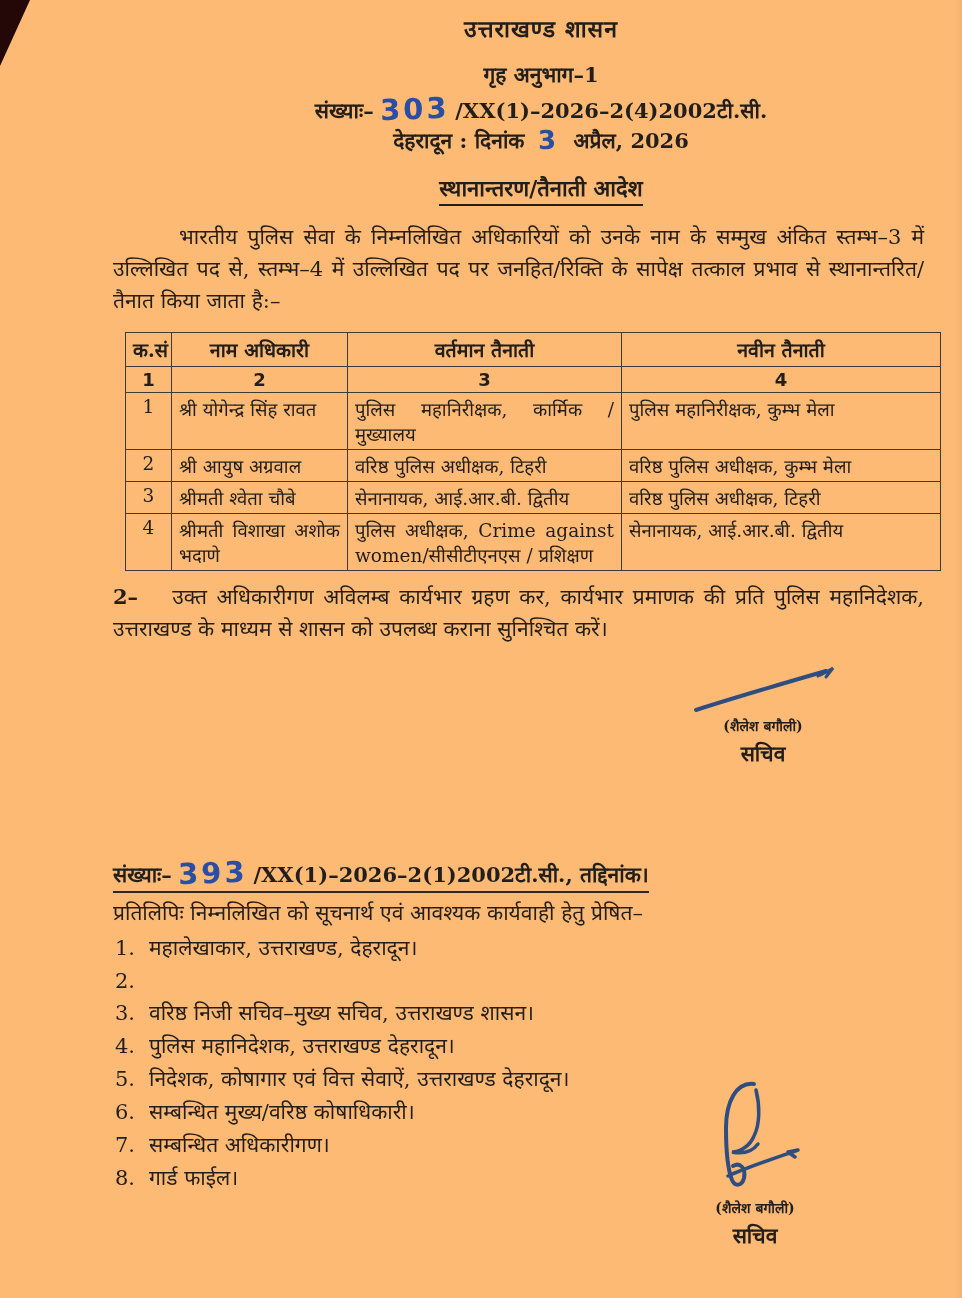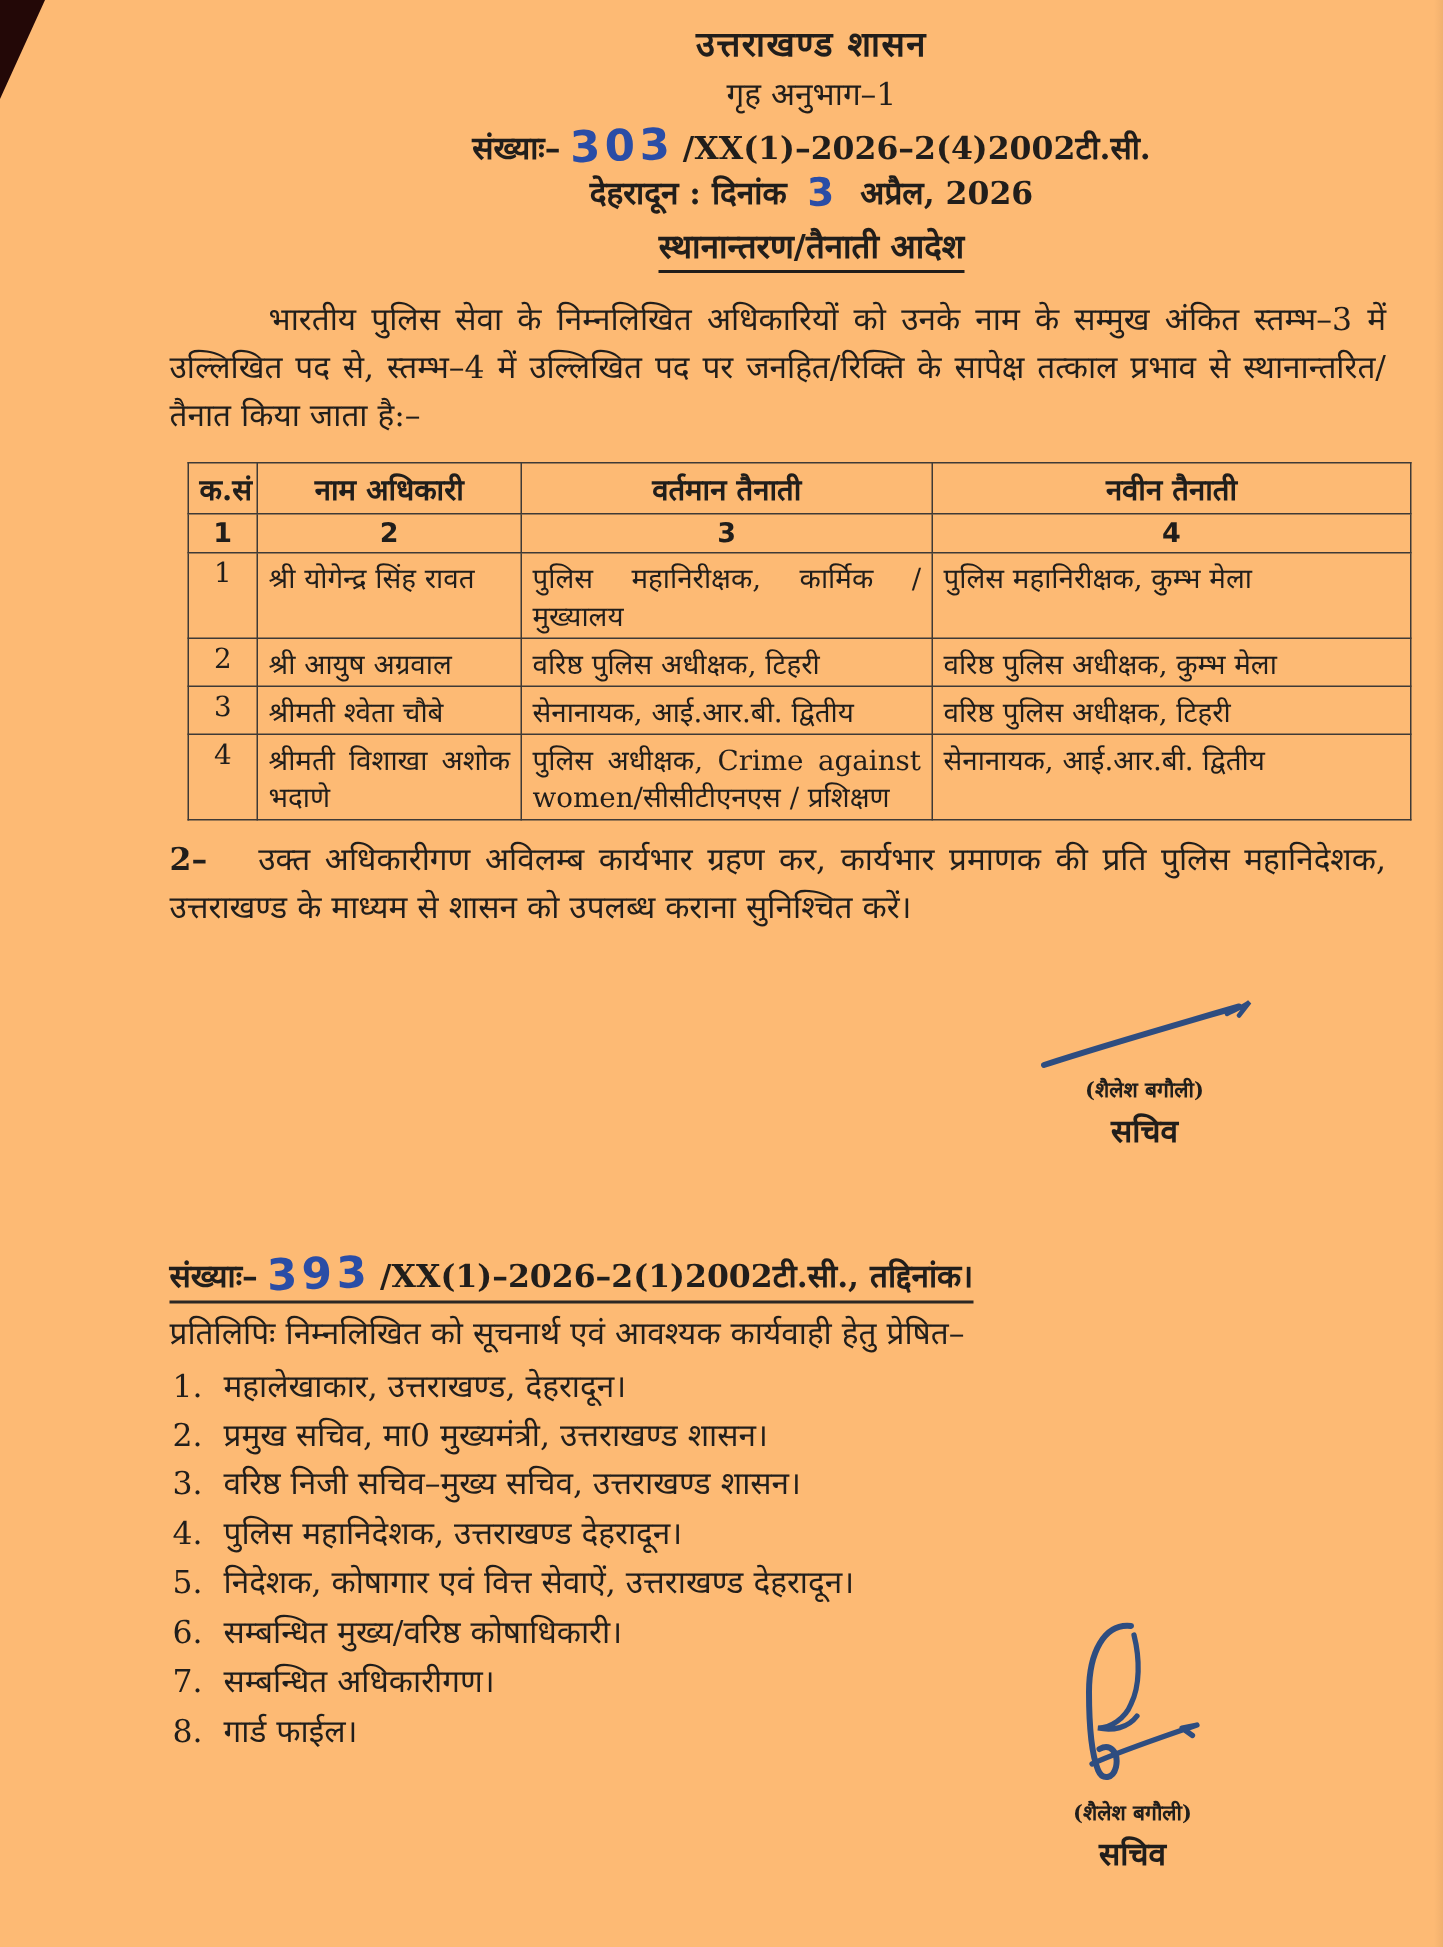--- a/index.html
+++ b/index.html
@@ -16,32 +16,32 @@
     background:#230807;
     clip-path:polygon(0 0, 100% 0, 0 100%);
   }
   .faint-edge {
     position:absolute; right:0; top:0; width:6px; height:100%;
     background:linear-gradient(to left, rgba(0,0,0,0.05), rgba(0,0,0,0));
   }
 
   .header { padding-top:12px; padding-left:120px; text-align:center; }
   .org   { font-size:23px; font-weight:bold; letter-spacing:1px; }
-  .dept  { font-size:21px; font-weight:normal; margin-top:4px; }
+  .dept  { font-size:21px; font-weight:bold; margin-top:16px; }
   .numline { font-size:21px; font-weight:bold; margin-top:6px; }
   .dateline{ font-size:21px; font-weight:bold; margin-top:2px; }
   .hand {
     font-family:"DejaVu Sans","Liberation Sans",sans-serif;
     color:#2a4da6; font-size:29px; font-weight:bold; letter-spacing:3px;
     display:inline-block; transform:rotate(-2deg) translateY(1px);
     padding:0 6px; line-height:1;
   }
   .hand.small { font-size:26px; padding:0 14px; }
   .title {
-    display:inline-block; margin-top:6px;
+    display:inline-block; margin-top:18px;
     font-size:22px; font-weight:bold;
     border-bottom:2px solid #211e1b; padding-bottom:2px;
   }
 
   .para {
     margin:16px 38px 0 113px;
     font-size:21px; line-height:1.52; text-align:justify;
   }
   .para.first { text-indent:66px; }
 
@@ -157,21 +157,20 @@
   <div class="copy-section">
     <div class="copy-numline"><span>संख्याः–</span><span class="hand">393</span><span>/XX(1)–2026–2(1)2002टी.सी., तद्दिनांक।</span></div>
     <div class="copy-lead">प्रतिलिपिः निम्नलिखित को सूचनार्थ एवं आवश्यक कार्यवाही हेतु प्रेषित–</div>
     <div class="copy-list">
       <div class="li">
           <span class="n">1.</span>
           <span>महालेखाकार, उत्तराखण्ड, देहरादून।</span>
         </div>
       <div class="li">
           <span class="n">2.</span>
-          <span>प्रमुख सचिव, मा0 मुख्यमंत्री, उत्तराखण्ड शासन।</span>
         </div>
       <div class="li">
           <span class="n">3.</span>
           <span>वरिष्ठ निजी सचिव–मुख्य सचिव, उत्तराखण्ड शासन।</span>
         </div>
       <div class="li">
           <span class="n">4.</span>
           <span>पुलिस महानिदेशक, उत्तराखण्ड देहरादून।</span>
         </div>
       <div class="li">

